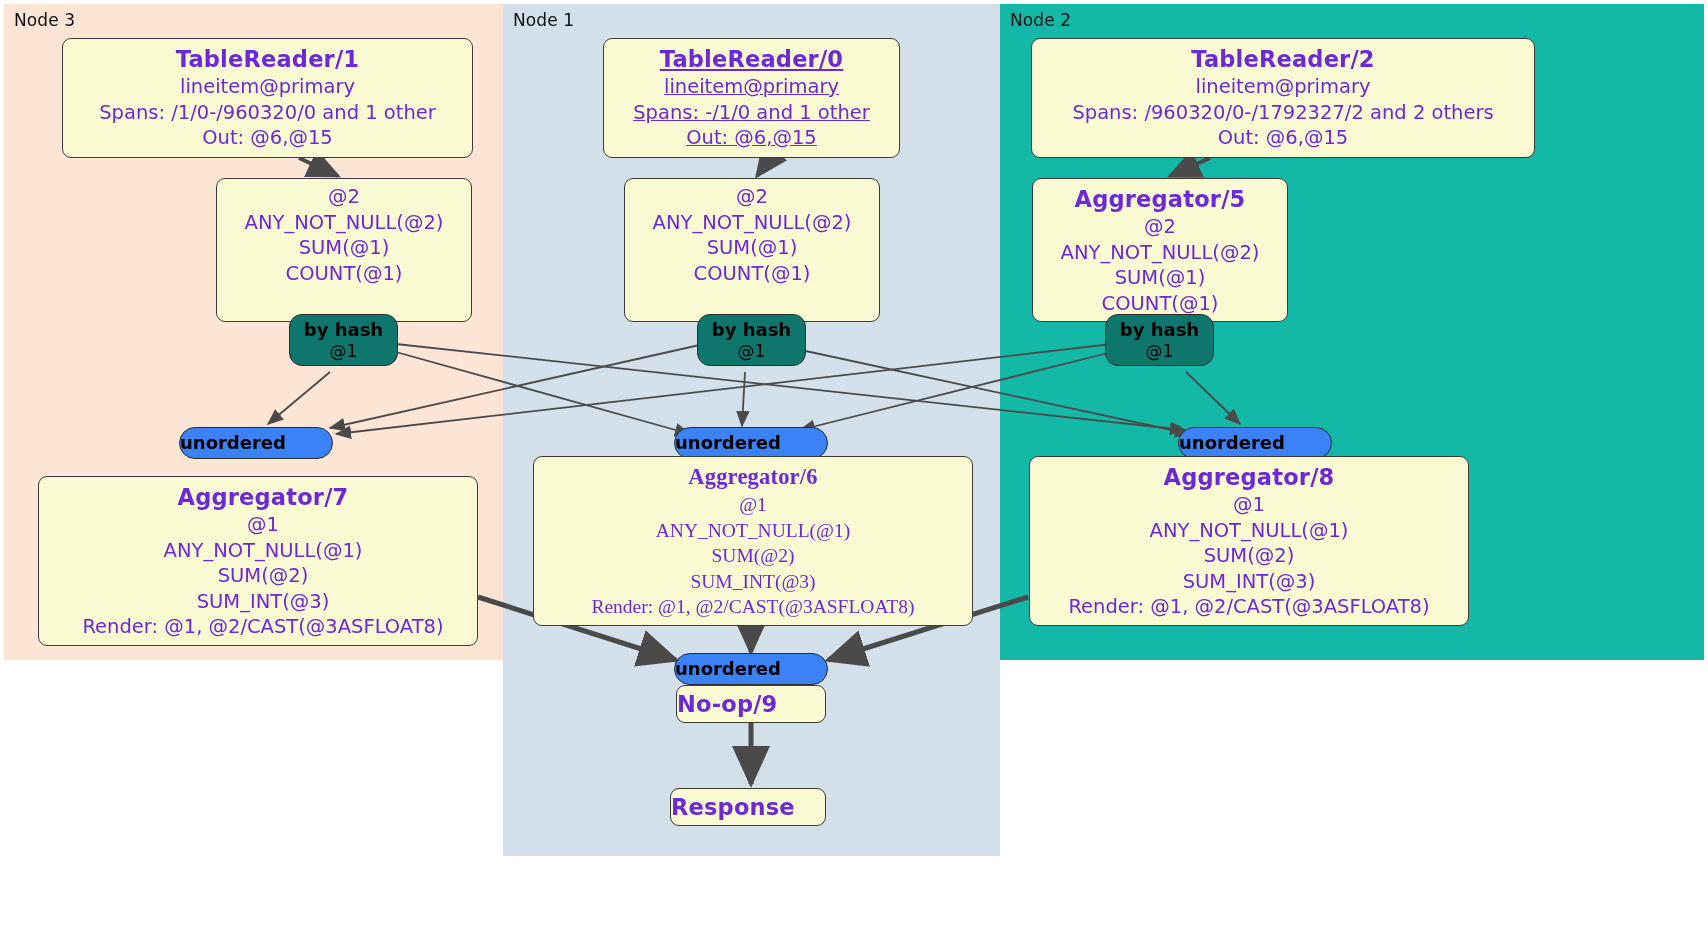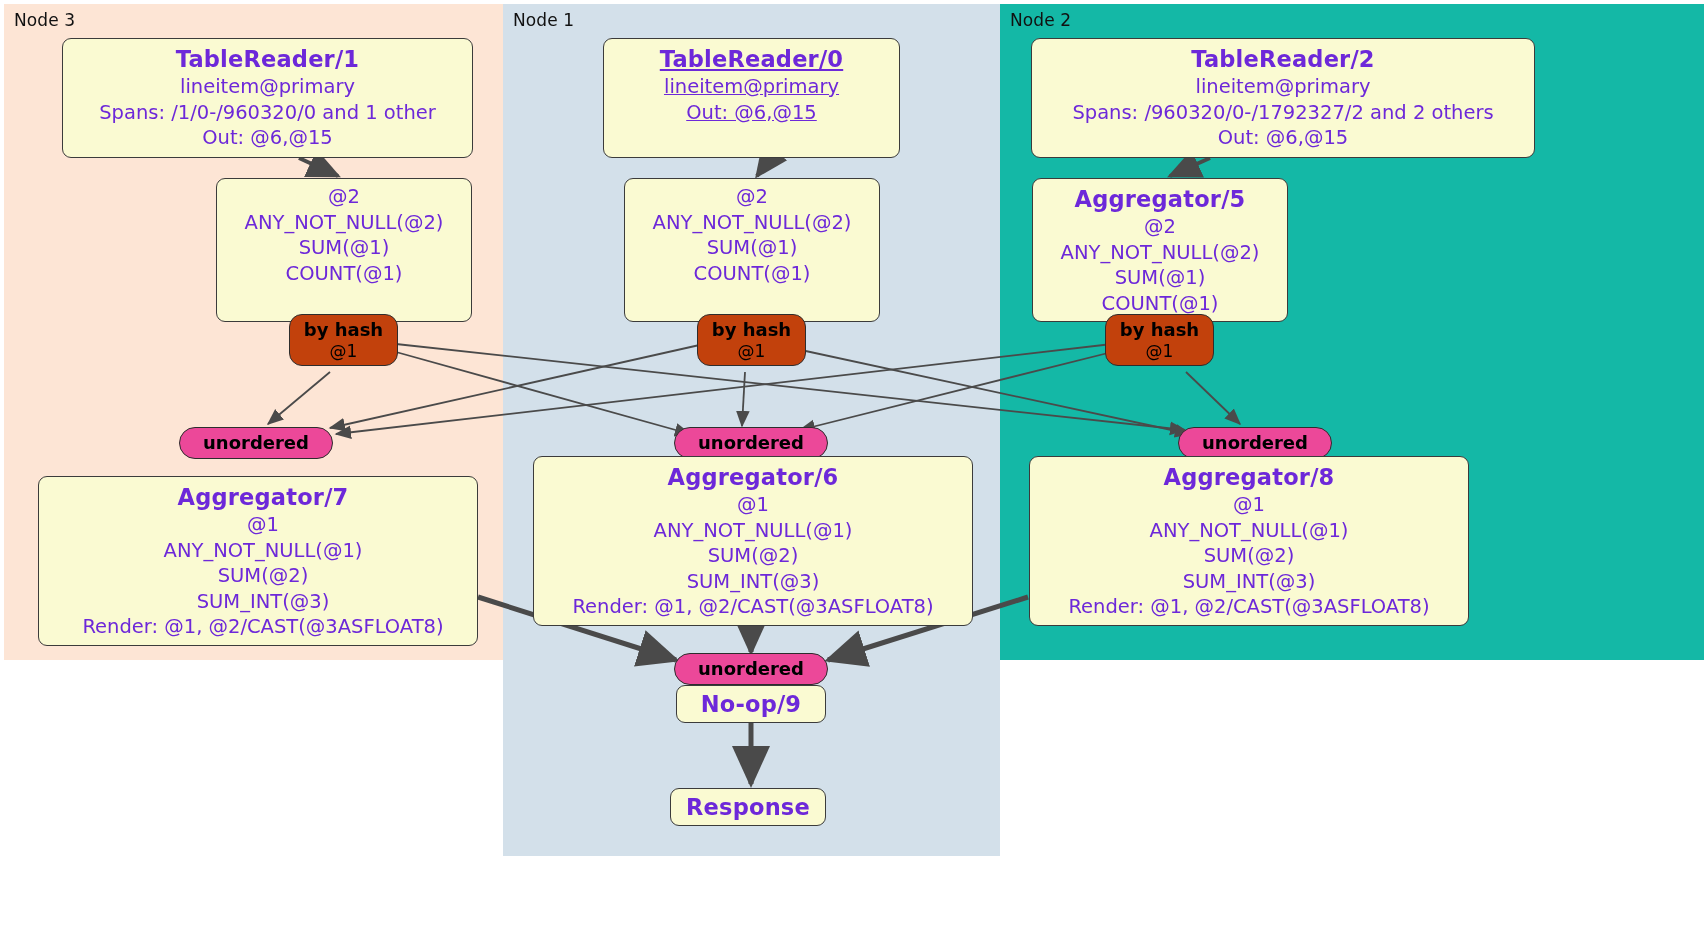--- a/index.html
+++ b/index.html
@@ -39,42 +39,42 @@
   }
   .proc .ttl{
     font-weight:bold;
     font-size:22.5px;
     line-height:30px;
     display:block;
     letter-spacing:.2px;
   }
   .proc .ln{display:block;white-space:nowrap;}
   .proc.small{
-    padding-top:0;display:flex;align-items:center;justify-content:center;
+    padding-top:0;display:flex;align-items:center;
   }
   .proc.small .ttl{font-size:22.5px;line-height:1;}
 
   
   .badge{
     position:absolute;box-sizing:border-box;
     border:1.6px solid #2d2d2d;
     text-align:center;
     color:#000;
   }
   .badge .b1{display:block;font-weight:bold;font-size:18px;line-height:22px;}
   .badge .b2{display:block;font-size:17px;line-height:20px;}
   .badge.hash{
-    background:#c2410c;
+    background:#0f766e;
     border-radius:13px;
     padding-top:4px;
   }
   .badge.sync{
-    background:#ec4899;
+    background:#3b82f6;
     border-radius:16px;
-    display:flex;align-items:center;justify-content:center;
+    display:flex;align-items:center;justify-content:flex-start;
   }
   .badge.sync .b1{font-size:18px;line-height:20px;}
 </style>
 </head>
 <body>
 
 <div id="stage">
 
   <div class="panel" style="left:4px;top:4px;width:499px;height:656px;background:#FDE5D5;">
     <span class="panel-label">Node 3</span>
@@ -124,20 +124,21 @@
   <div class="proc" style="left:62px;top:38px;width:411px;height:120px;">
     <span class="ttl">TableReader/1</span>
     <span class="ln">lineitem@primary</span>
     <span class="ln">Spans: /1/0-/960320/0 and 1 other</span>
     <span class="ln">Out: @6,@15</span>
   </div>
 
   <div class="proc" style="left:603px;top:38px;width:297px;height:120px;text-decoration:underline;">
     <span class="ttl">TableReader/0</span>
     <span class="ln">lineitem@primary</span>
+    <span class="ln">Spans: -/1/0 and 1 other</span>
     <span class="ln">Out: @6,@15</span>
   </div>
 
   <div class="proc" style="left:1031px;top:38px;width:504px;height:120px;">
     <span class="ttl">TableReader/2</span>
     <span class="ln">lineitem@primary</span>
     <span class="ln">Spans: /960320/0-/1792327/2 and 2 others</span>
     <span class="ln">Out: @6,@15</span>
   </div>
 
@@ -192,21 +193,21 @@
 
   <div class="proc" style="left:38px;top:476px;width:440px;height:170px;padding-left:10px;">
     <span class="ttl">Aggregator/7</span>
     <span class="ln">@1</span>
     <span class="ln">ANY_NOT_NULL(@1)</span>
     <span class="ln">SUM(@2)</span>
     <span class="ln">SUM_INT(@3)</span>
     <span class="ln">Render: @1, @2/CAST(@3ASFLOAT8)</span>
   </div>
 
-  <div class="proc" style="left:533px;top:456px;width:440px;height:170px;">
+  <div class="proc" style="left:533px;top:456px;width:440px;height:170px;font-family:Liberation Serif, serif;">
     <span class="ttl">Aggregator/6</span>
     <span class="ln">@1</span>
     <span class="ln">ANY_NOT_NULL(@1)</span>
     <span class="ln">SUM(@2)</span>
     <span class="ln">SUM_INT(@3)</span>
     <span class="ln">Render: @1, @2/CAST(@3ASFLOAT8)</span>
   </div>
 
   <div class="proc" style="left:1029px;top:456px;width:440px;height:170px;">
     <span class="ttl">Aggregator/8</span>

